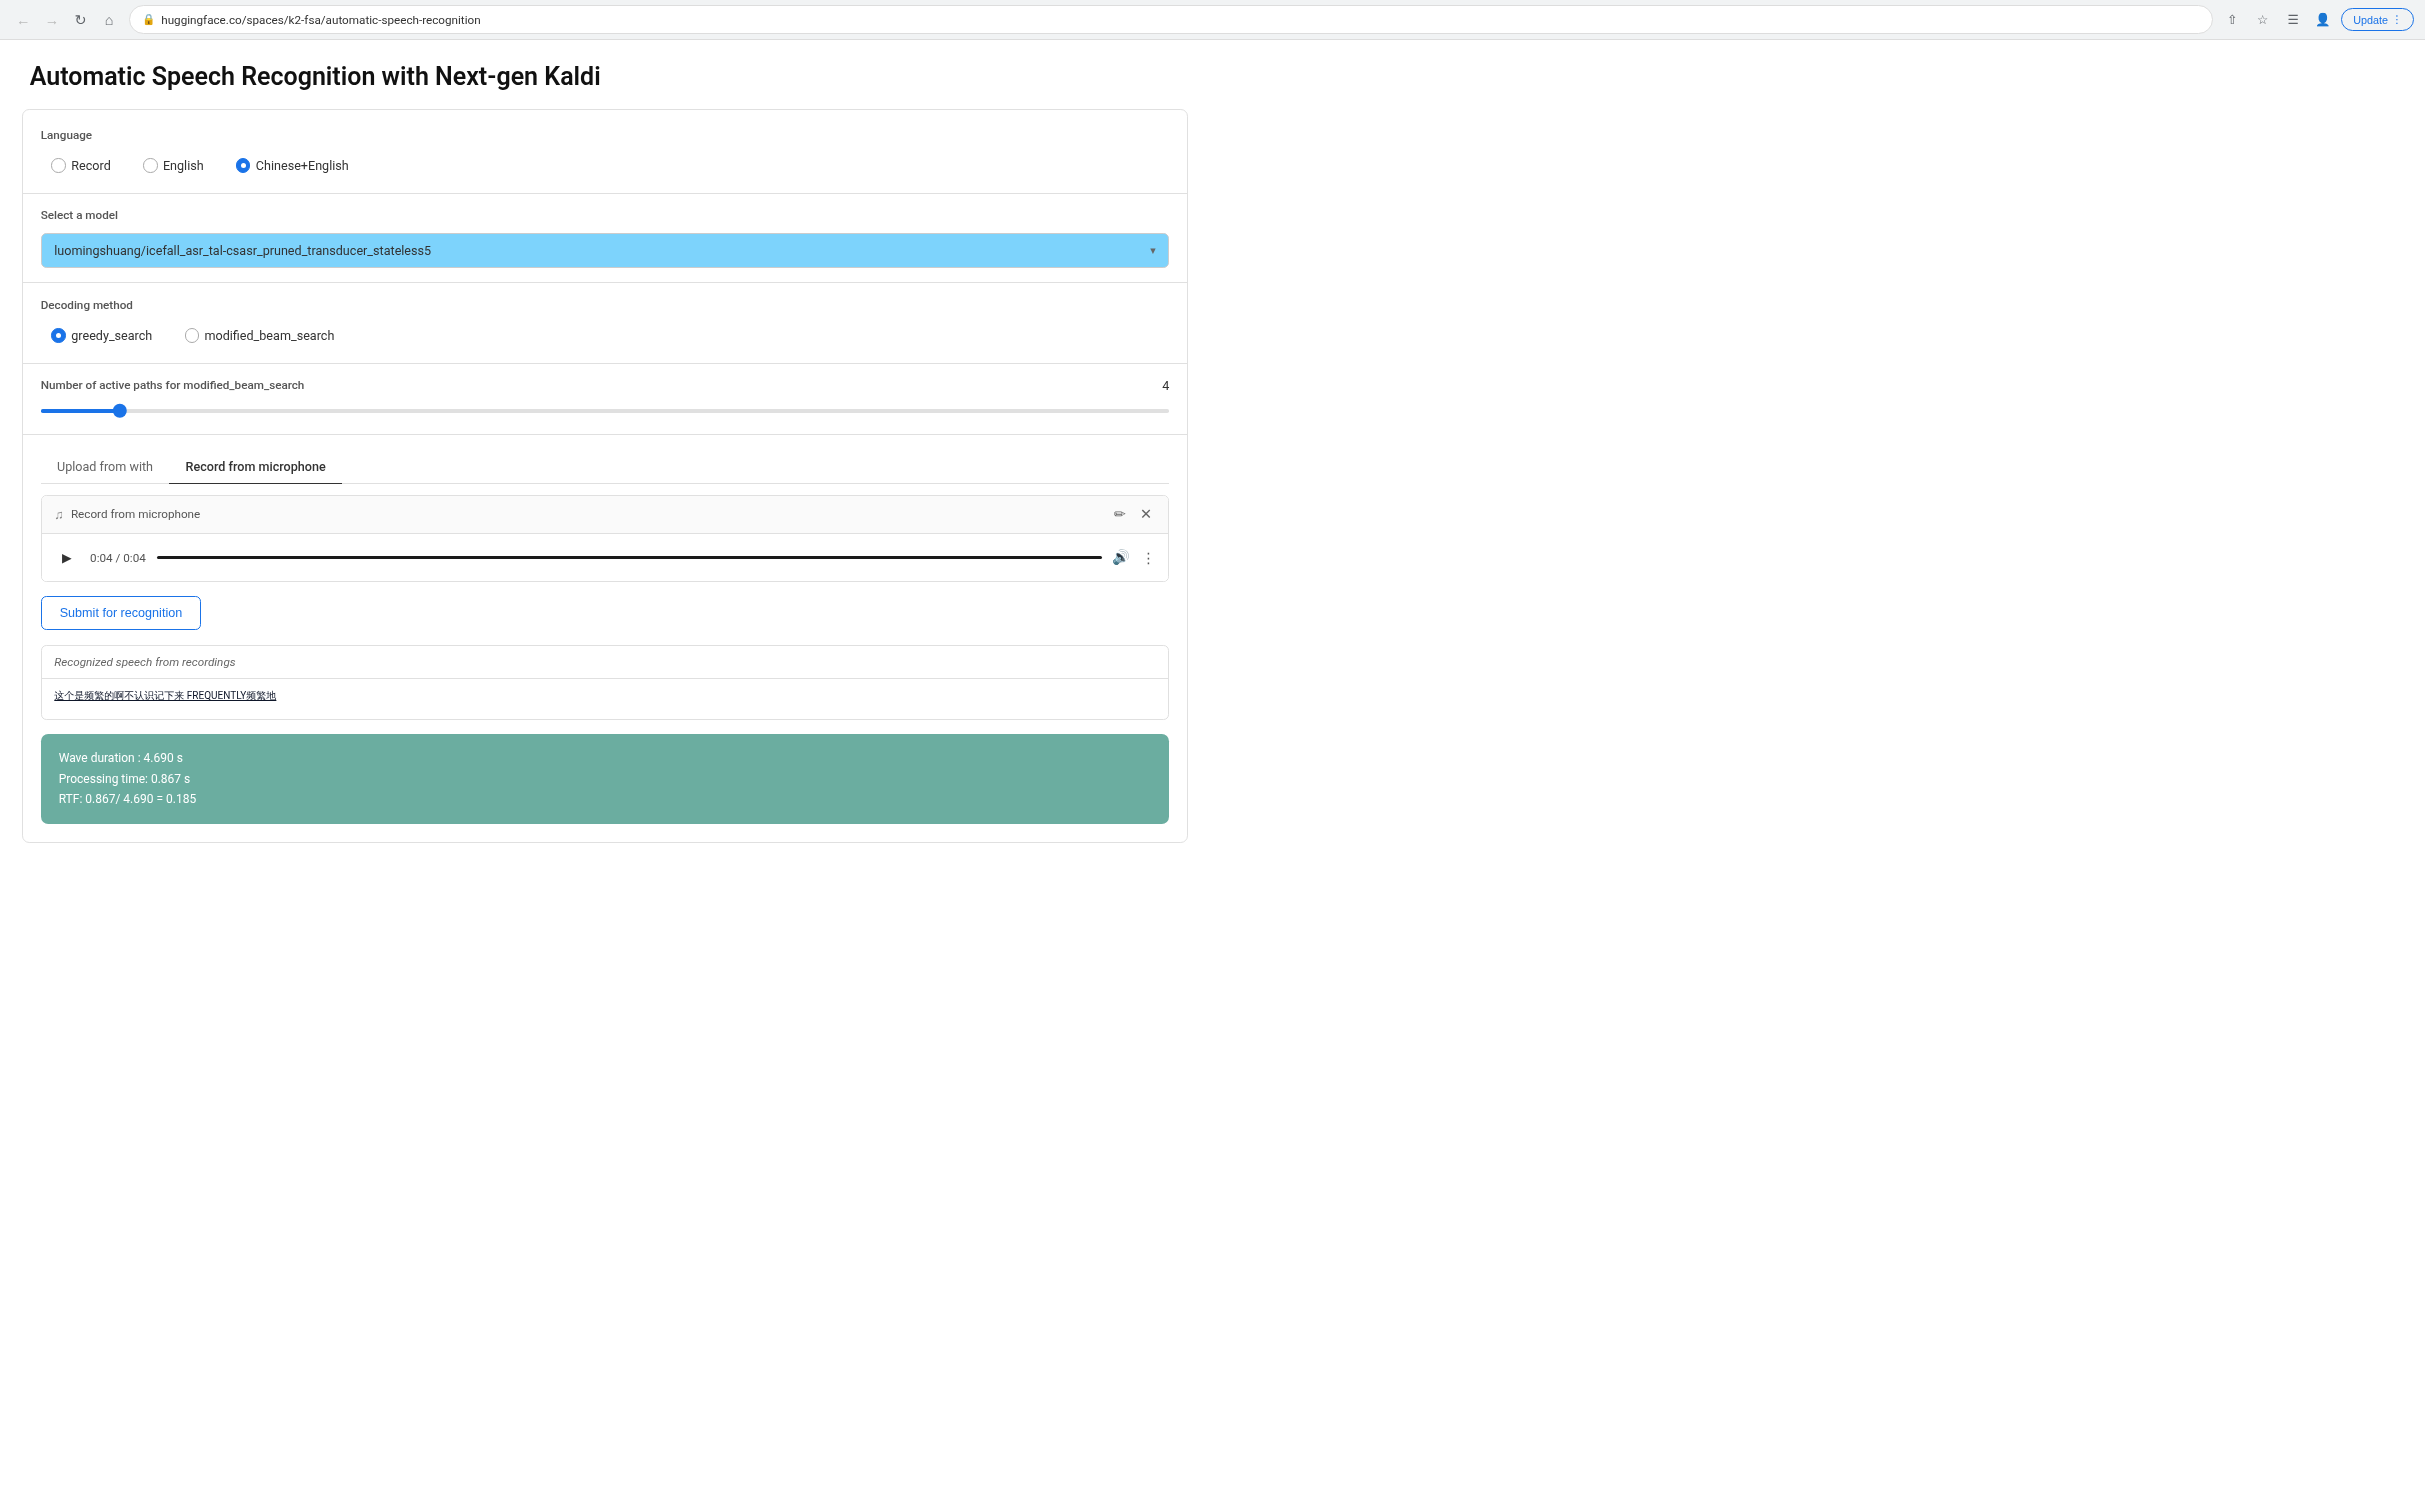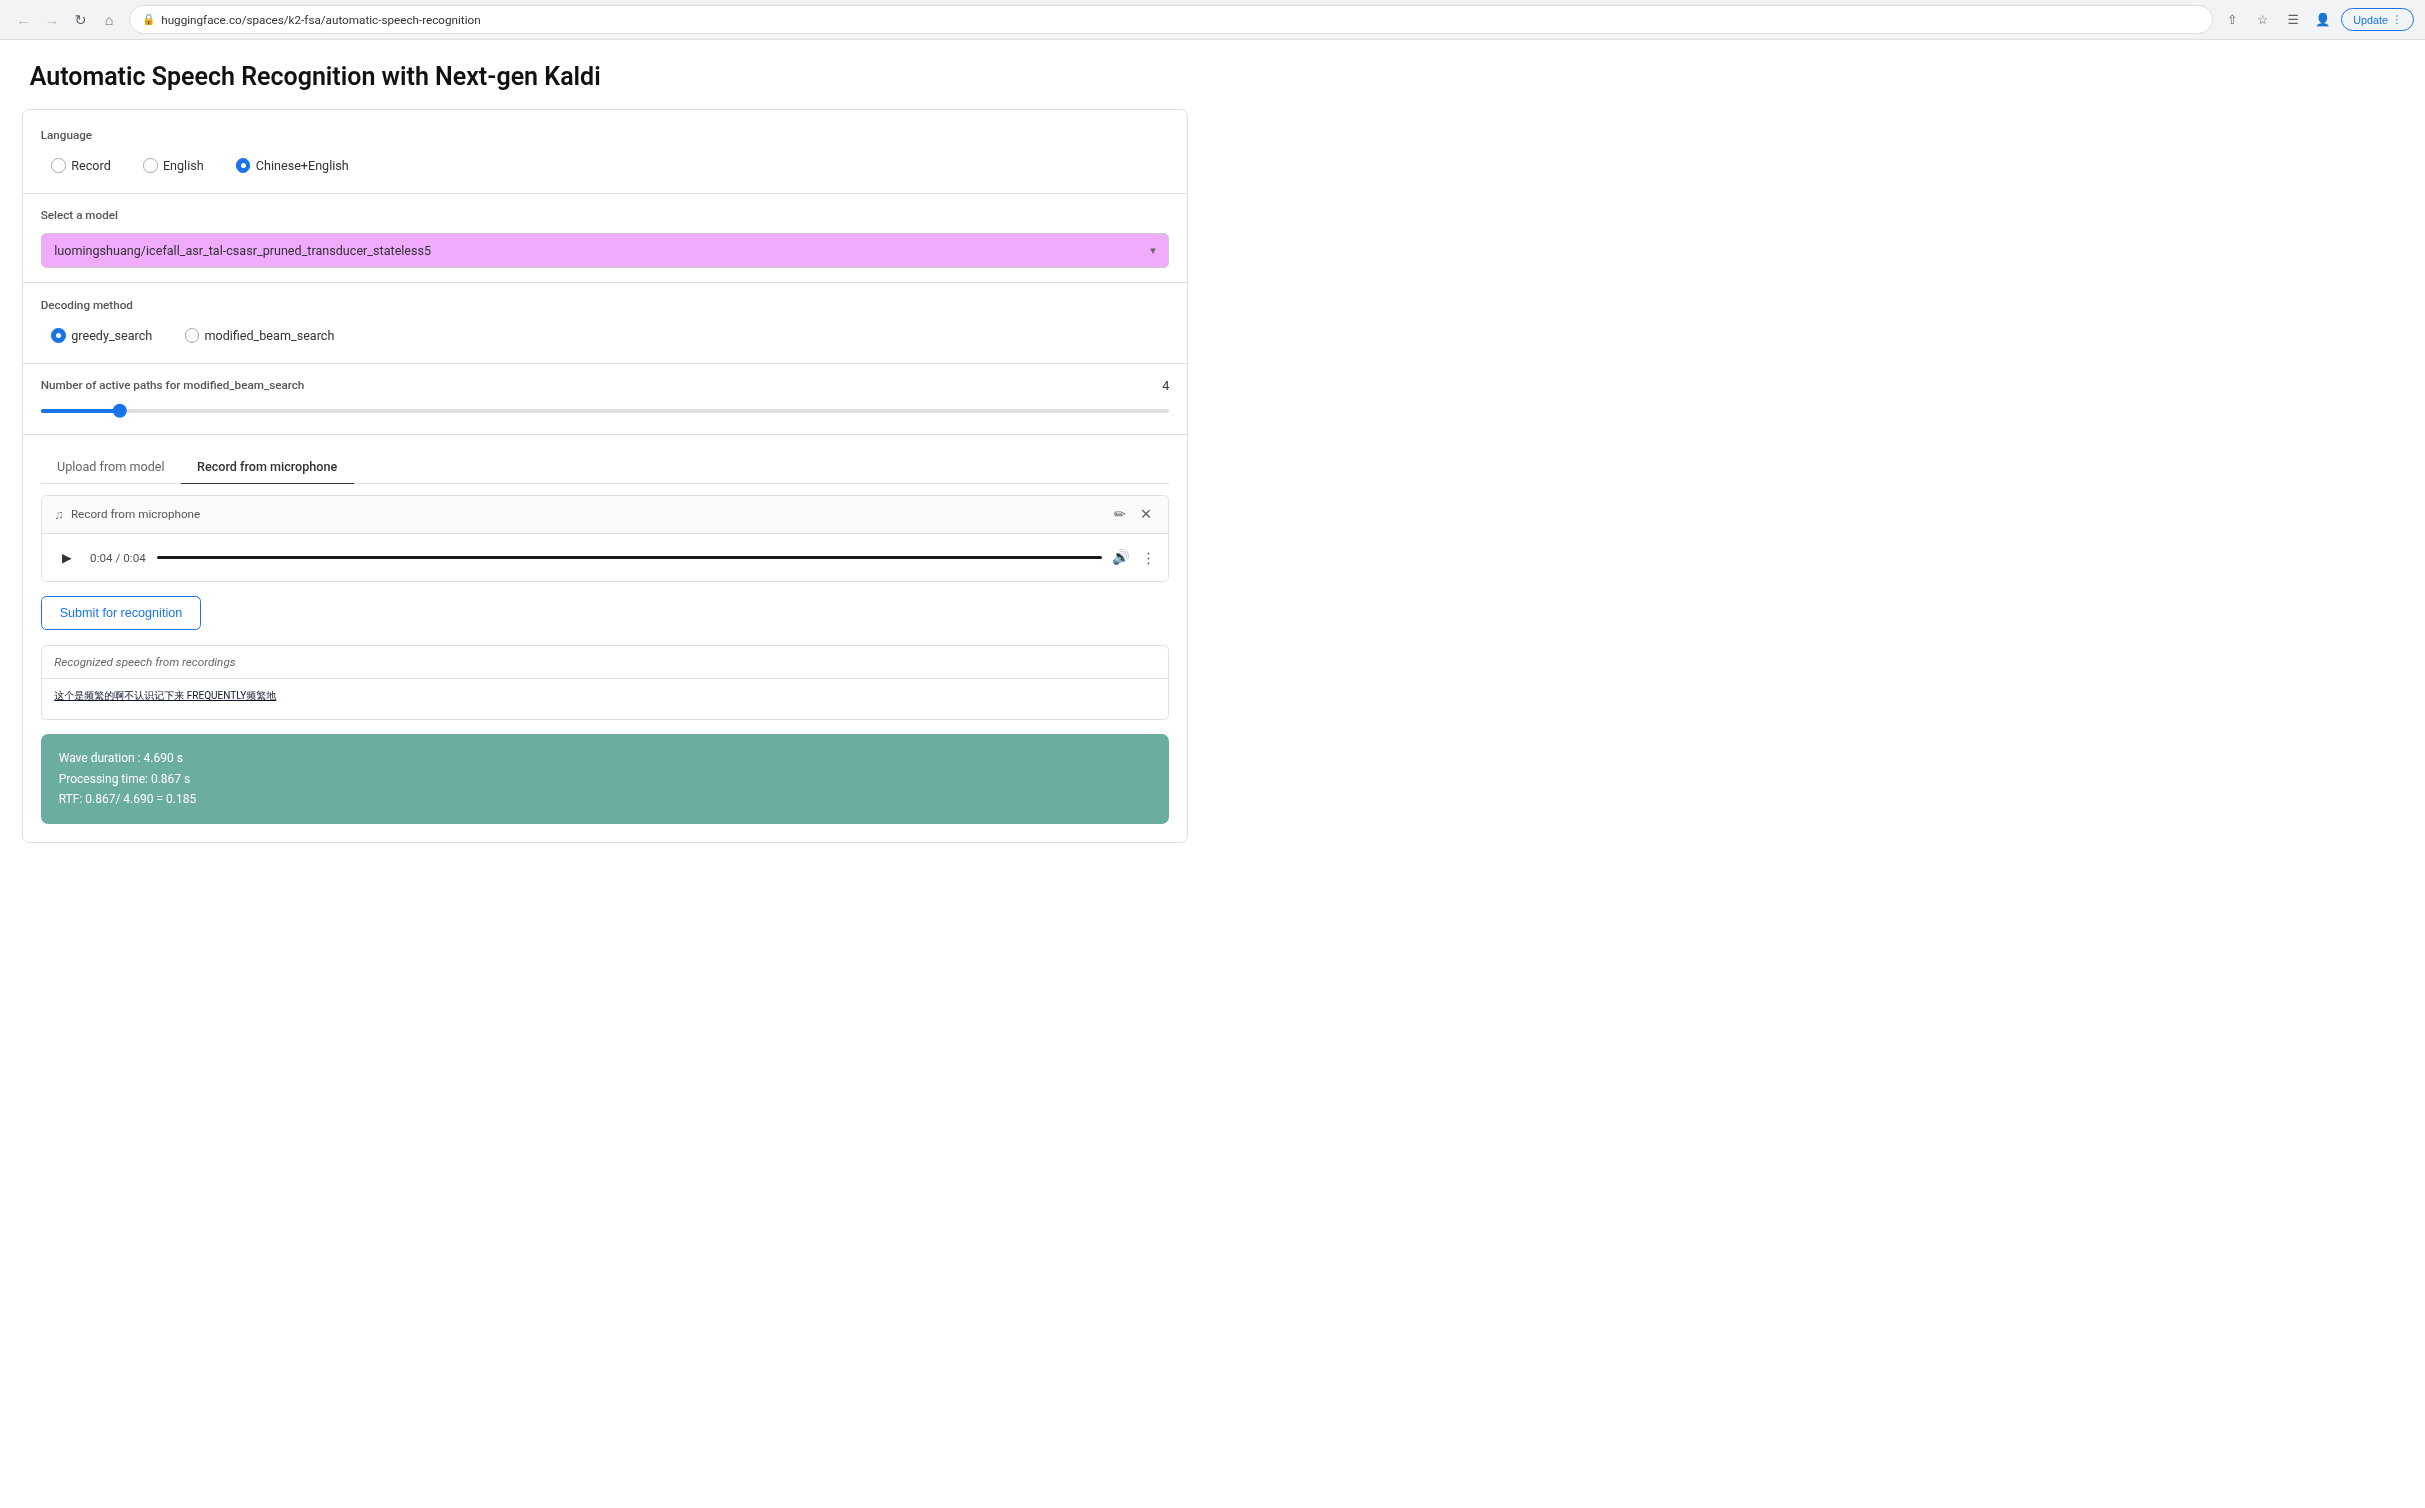--- a/index.html
+++ b/index.html
@@ -159,21 +159,21 @@
     }
 
     
     .model-select {
       width: 100%;
       border: 0.9px solid #ccc;
       border-radius: 5.4px;
       padding: 9px 12.6px;
       font-size: 12.6px;
       color: #333;
-      background: #f0abfc;
+      background: #7dd3fc;
       cursor: pointer;
       display: flex;
       align-items: center;
       justify-content: space-between;
     }
     .model-select-chevron {
       color: #666;
       font-size: 10.8px;
     }
     .slider-container {
@@ -466,21 +466,21 @@
           <div class="slider-thumb"></div>
         </div>
       </div>
     </div>
 
     <hr class="card-divider">
 
     
     <div class="tabs-container">
       <div class="tab">
-        <span>Upload from model</span>
+        <span>Upload from with</span>
       </div>
       <div class="tab active">
         <span>Record from microphone</span>
       </div>
     </div>
 
     
     <div class="audio-recorder-box">
       <div class="audio-recorder-header">
         <div class="audio-recorder-title">

